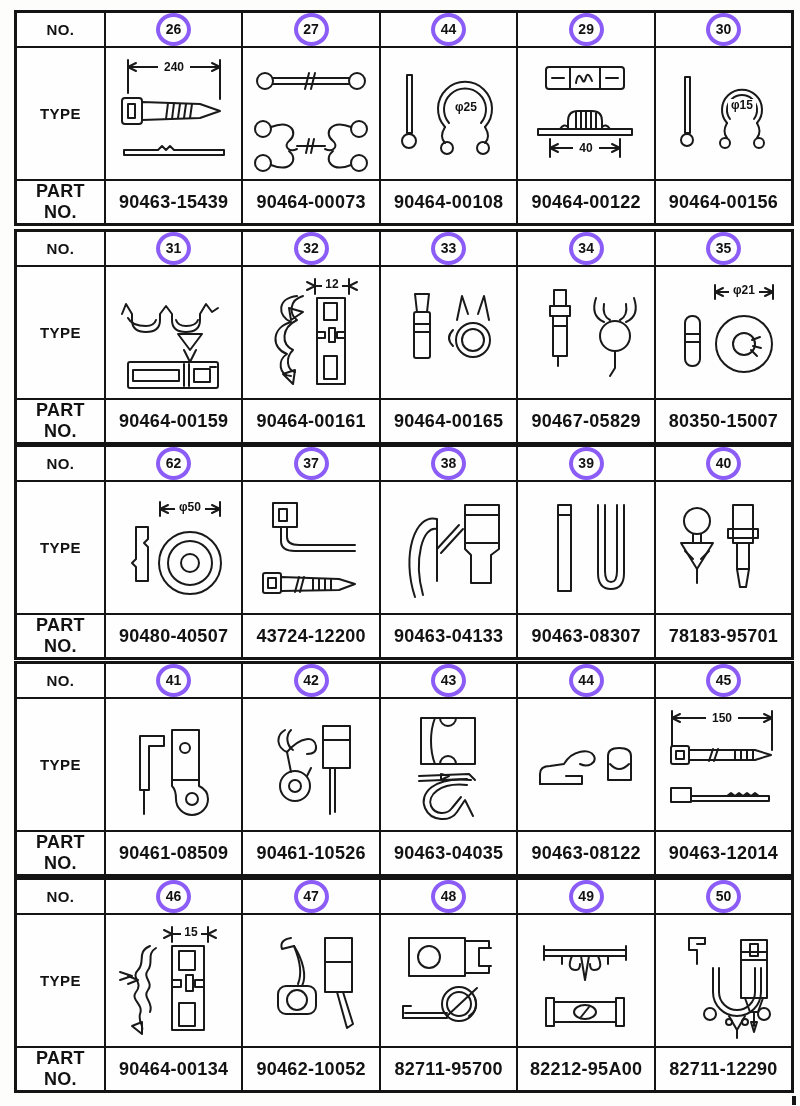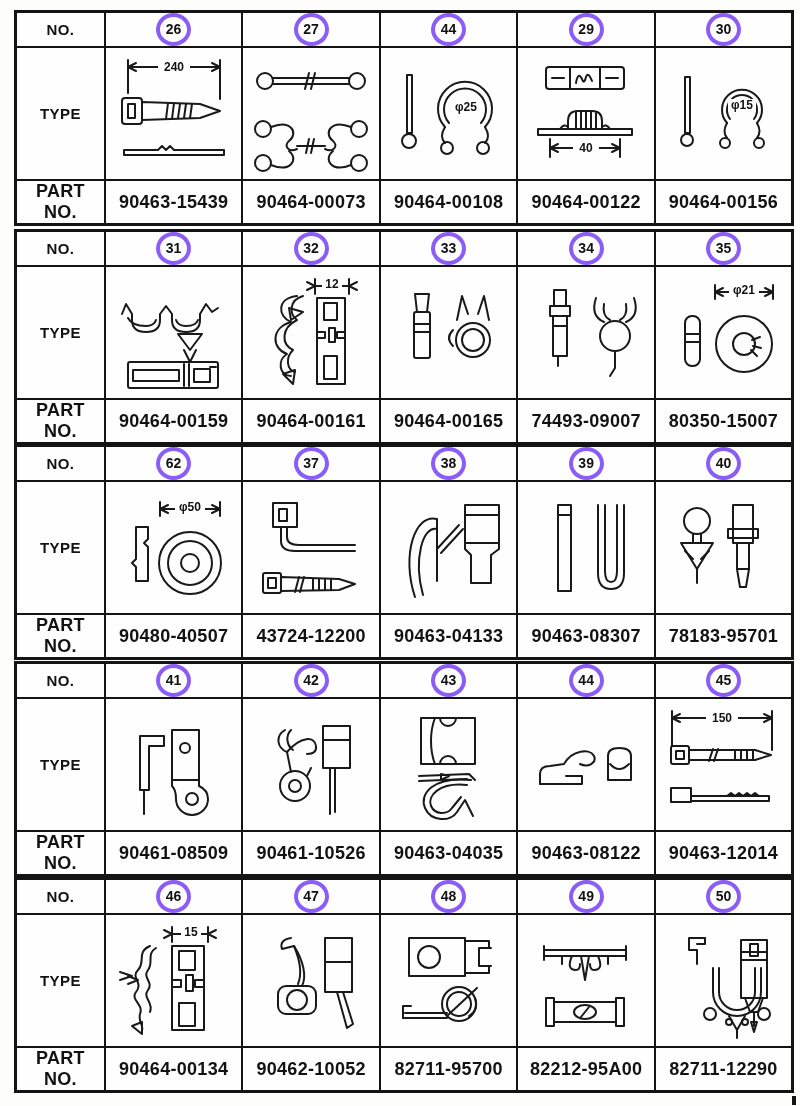--- a/index.html
+++ b/index.html
@@ -264,21 +264,21 @@
               <circle cx="87" cy="74" r="11"></circle>
           <path d="M95 70 l8 -3 M96 76 l8 2 M94 80 l6 6"></path>
         </svg>
       </td>
     </tr>
     <tr class="r-part">
       <td class="lab">PART NO.</td>
       <td>90464-00159</td>
       <td>90464-00161</td>
       <td>90464-00165</td>
-      <td>74493-09007</td>
+      <td>90467-05829</td>
       <td>80350-15007</td>
     </tr>
   </tbody>
     </table>
 
   <table class="ptable" style="top:444px">
     <colgroup>
         <col style="width:89px">
         <col style="width:137px">
         <col style="width:137px">

